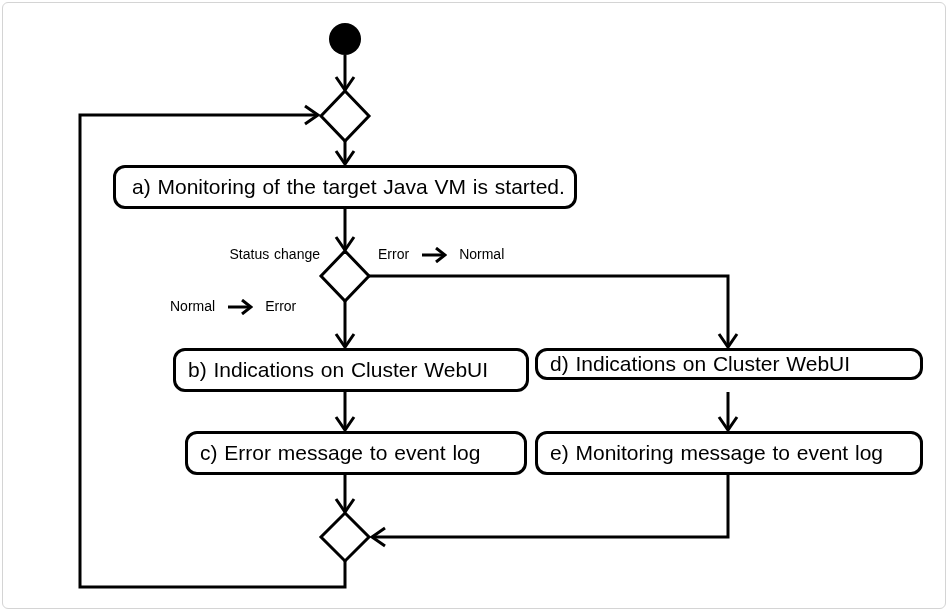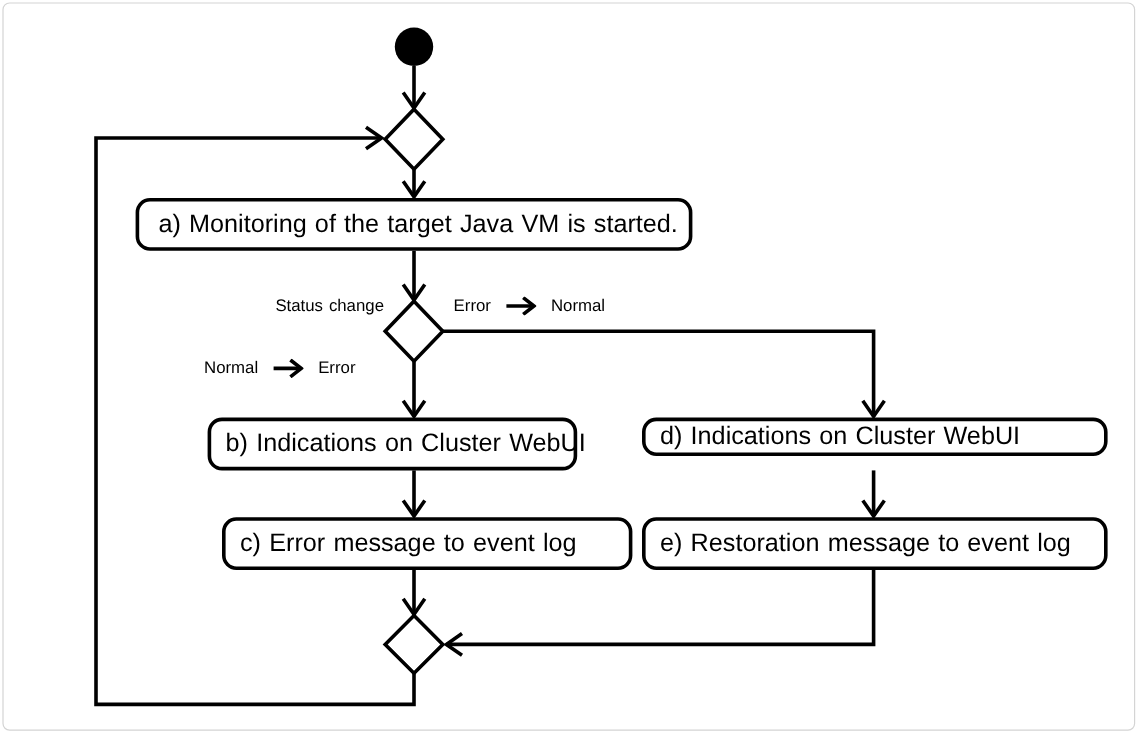--- a/index.html
+++ b/index.html
@@ -117,34 +117,34 @@
 
     <polygon class="diamond" points="345,91 369,116 345,141 321,116"></polygon>
     <polygon class="diamond" points="345,251 369,276 345,301 321,276"></polygon>
     <polygon class="diamond" points="345,513 369,537 345,561 321,537"></polygon>
   </svg>
 
   <div class="node" style="left:113px; top:165px; width:464px; height:44px;padding-left:16px;">
     <span>a) Monitoring of the target Java VM is started.</span>
   </div>
 
-  <div class="node" style="left:173px; top:348px; width:308px; height:44px;">
+  <div class="node" style="left:173px; top:348px; width:356px; height:44px;">
     <span>b) Indications on Cluster WebUI</span>
   </div>
 
   <div class="node" style="left:173px; top:431px; width:342px; height:44px;margin-left:12px;">
     <span>c) Error message to event log</span>
   </div>
 
   <div class="node" style="left:535px; top:348px; width:388px; height:32px;">
     <span>d) Indications on Cluster WebUI</span>
   </div>
 
   <div class="node" style="left:535px; top:431px; width:388px; height:44px;">
-    <span>e) Restoration message to event log</span>
+    <span>e) Monitoring message to event log</span>
   </div>
 
   <div class="flowlabel plain" style="left:180px; top:244px; width:140px;">Status change</div>
 
   <div class="flowlabel" style="left:378px; top:244px;">
     <span>Error</span>
     <svg class="arrow-glyph" width="26" height="16" viewBox="0 0 26 16">
       <line x1="1" y1="8" x2="23" y2="8"></line>
       <polyline points="15,1 24,8 15,15"></polyline>
     </svg>

